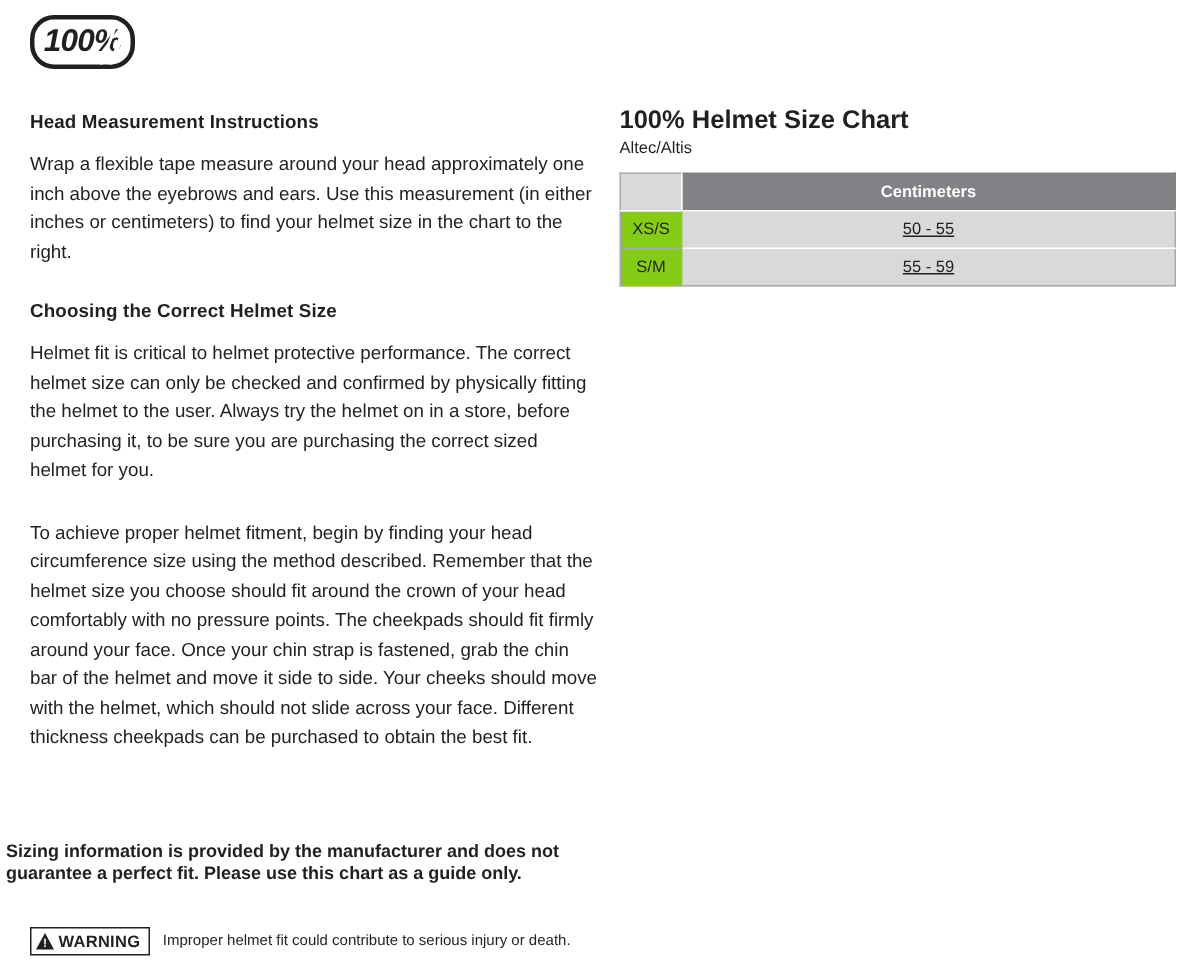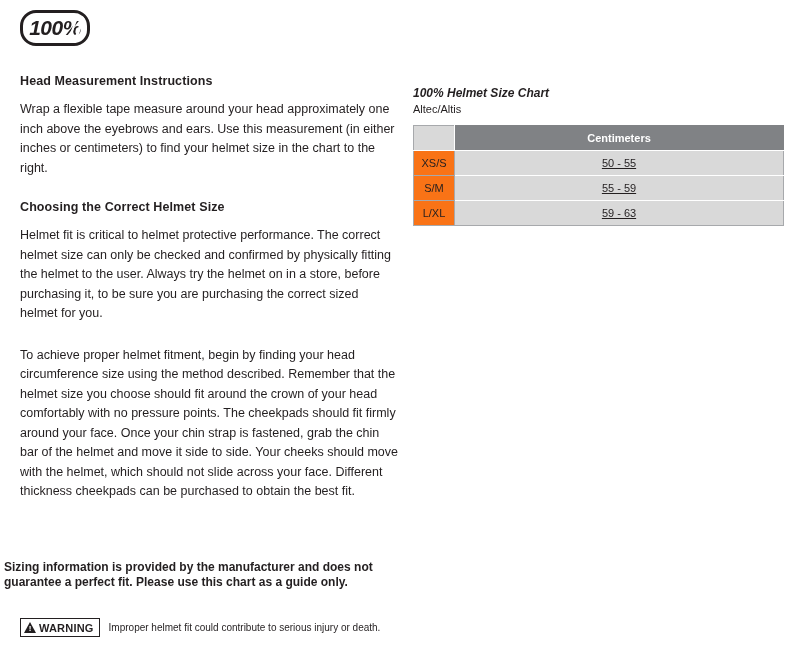--- a/index.html
+++ b/index.html
@@ -102,25 +102,24 @@
   .block.b2 { margin-top: 4px; }
 
   
   .right-col {
     position: absolute;
     left: 413px;
     top: 70px;
     width: 371px;
   }
   .chart-title {
-    font-size: 12px;
-    font-weight: bold;
-    margin: 16px 0 3px 0;
-    color: #231f20;
-    font-style: italic;
+    font-size: 17px;
+    font-weight: bold;
+    margin: 0 0 3px 0;
+    color: #231f20;
   }
   .chart-sub {
     font-size: 11px;
     margin: 0 0 10px 0;
     color: #231f20;
   }
   table.size-chart {
     border-collapse: collapse;
     width: 371px;
     table-layout: fixed;
@@ -144,21 +143,21 @@
   table.size-chart th.unit {
     background: #808285;
     color: #ffffff;
     font-weight: bold;
     font-size: 11px;
     border-top: 1px solid #808285;
     border-right: 1px solid #808285;
     margin-top: 32px;
   }
   table.size-chart td.sizelabel {
-    background: #f97316;
+    background: #84cc16;
     width: 40px;
     font-size: 11px;
     border: 1px solid #a7a9ac;
   }
   table.size-chart td.value {
     background: #d9d9d9;
     font-size: 11px;
     border-right: 1px solid #a7a9ac;
     border-top: 1px solid #ffffff;
     border-bottom: 1px solid #ffffff;
@@ -274,24 +273,20 @@
       </thead>
       <tbody>
         <tr>
           <td class="sizelabel">XS/S</td>
           <td class="value">50 - 55</td>
         </tr>
         <tr>
           <td class="sizelabel">S/M</td>
           <td class="value">55 - 59</td>
         </tr>
-        <tr>
-          <td class="sizelabel">L/XL</td>
-          <td class="value">59 - 63</td>
-        </tr>
       </tbody>
     </table>
   </div>
 
   <div class="disclaimer">Sizing information is provided by the manufacturer and does not guarantee a perfect fit. Please use this chart as a guide only.</div>
 
   <div class="warning-row">
     <div class="warning-badge">
       <div class="tri"></div>
       <div class="wlabel">WARNING</div>

